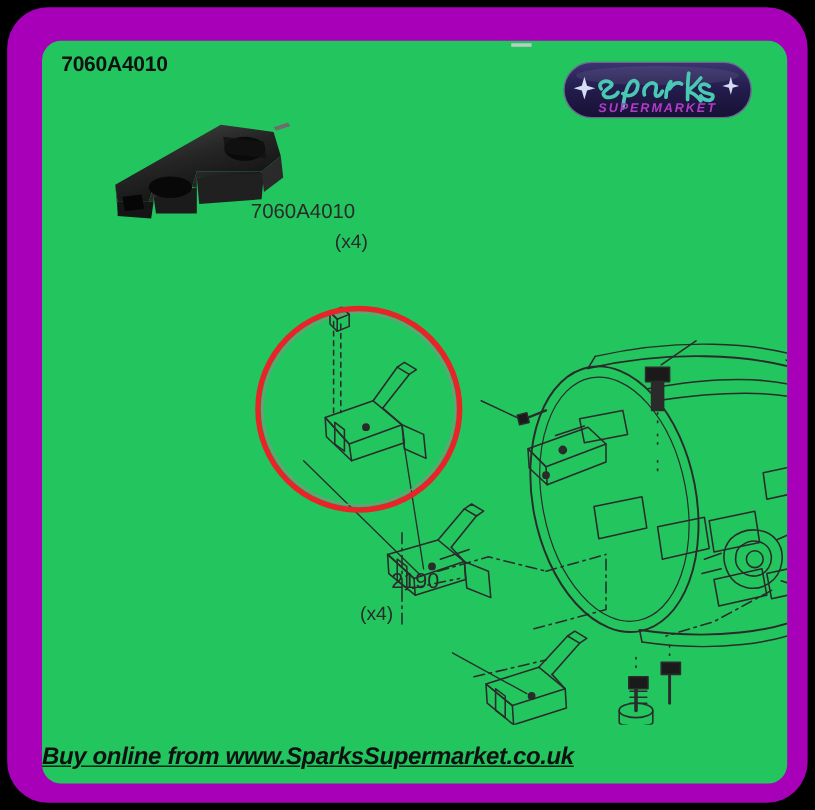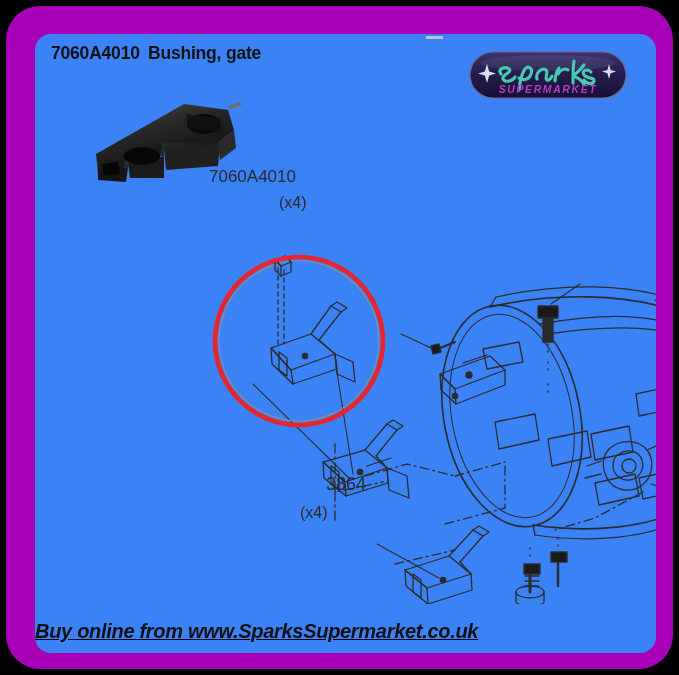--- a/index.html
+++ b/index.html
@@ -34,21 +34,21 @@
   }
 
   
   #sheet {
     position: absolute;
     left: 29px;
     top: 28px;
     width: 621px;
     height: 619px;
     box-sizing: border-box;
-    background: #3b82f6;
+    background: #22c55e;
     border-radius: 16px;
     overflow: hidden;
   }
 
   
   #header {
     position: absolute;
     left: 0;
     top: 0;
     width: 621px;
@@ -166,21 +166,20 @@
 <div id="page">
 
   <div id="frame">
 
     <div id="sheet">
 
       <div id="top-artifact"></div>
 
       <div id="header">
         <div id="part-number">7060A4010</div>
-        <div id="part-name">Bushing, gate</div>
       </div>
 
       <div id="logo">
         <svg width="158" height="52" viewBox="0 0 158 52" xmlns="http://www.w3.org/2000/svg">
           <defs>
             <linearGradient id="pillg" x1="0" y1="0" x2="0" y2="1">
               <stop offset="0" stop-color="#3c3470"></stop>
               <stop offset="0.45" stop-color="#241d4e"></stop>
               <stop offset="1" stop-color="#171134"></stop>
             </linearGradient>
@@ -360,21 +359,21 @@
               <path d="M244 258 L244 276 L252 282 L252 264 Z"></path>
             </g>
           </g>
 
           <circle cx="264" cy="247" r="84" fill="none" stroke="#e8242a" stroke-width="4.6"></circle>
         </svg>
       </div>
 
       <div class="callout-text" id="callout-partno">7060A4010</div>
       <div class="callout-text" id="callout-qty">(x4)</div>
-      <div class="callout-text" id="ref-3006">3864</div>
+      <div class="callout-text" id="ref-3006">2190</div>
       <div class="callout-text" id="ref-3006-qty">(x4)</div>
 
       <div id="footer">
         <span id="footer-text">Buy online from www.SparksSupermarket.co.uk</span>
       </div>
 
     </div>
   </div>
 </div>
 

